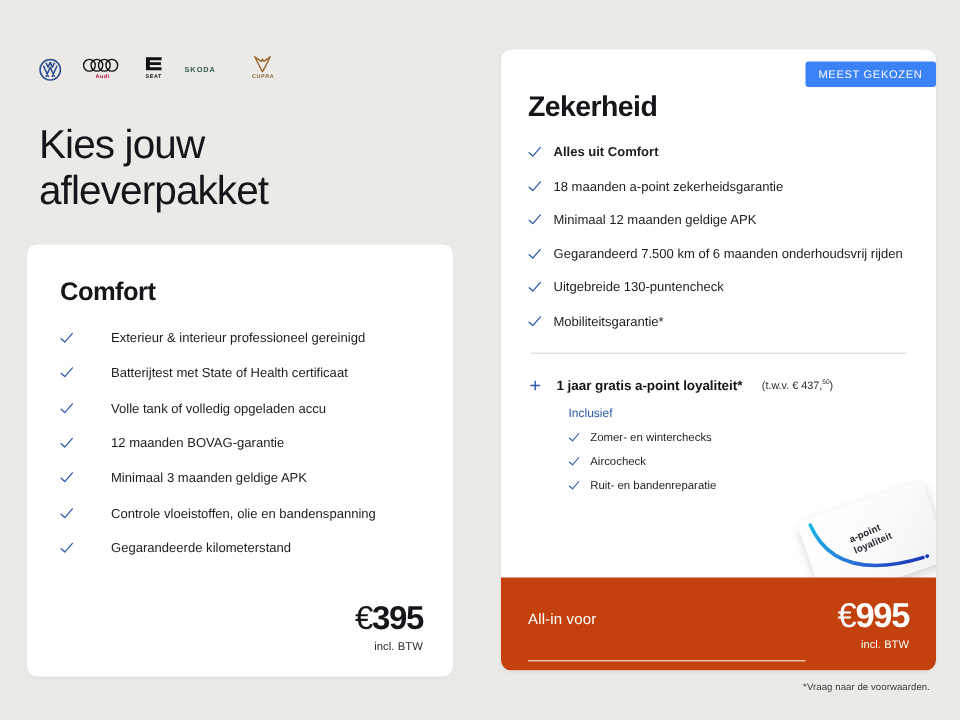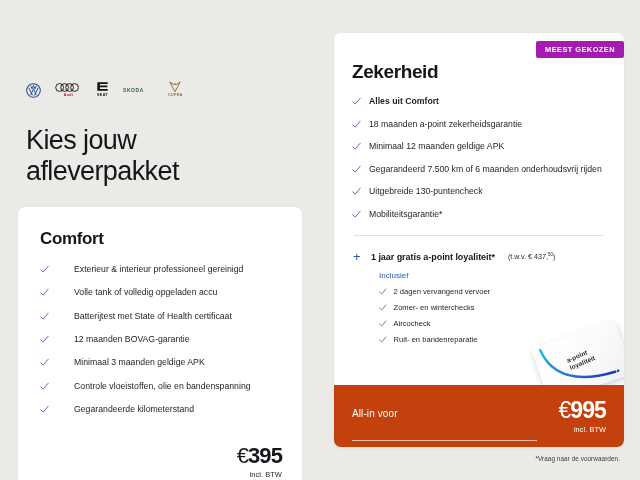--- a/index.html
+++ b/index.html
@@ -13,21 +13,21 @@
   .page {
     position: relative;
     width: 640px; height: 480px;
     background: #eceae7;
   }
 
   
   .left-col {
     position: absolute;
     left: 0; top: 0;
-    width: 320px; height: 338px; margin-top: 44px;
+    width: 320px; height: 338px;
   }
   .brand-bar {
     position: absolute;
     left: 26px; top: 32px;
     display: flex;
     align-items: flex-end;
     gap: 14px;
     height: 22px;
   }
   .logo { display: flex; flex-direction: column; align-items: center; justify-content: flex-end; }
@@ -117,24 +117,24 @@
     width: 290px; height: 414px;
     background: #ffffff;
     border-radius: 7px;
     box-shadow: 0 1px 3px rgba(0,0,0,.06);
     overflow: hidden;
   }
   .zeker-body { padding: 20px 18px 0 18px; position: relative; }
   .badge {
     position: absolute;
     right: 0px; top: 8px;
-    background: #a21caf;
+    background: #3b82f6;
     color: #ffffff;
     font-size: 7.4px;
-    font-weight: 700;
+    font-weight: 400;
     letter-spacing: .45px;
     padding: 4px 9px 4px 9px;
     border-radius: 2px;
     white-space: nowrap;
   }
   .zeker-title {
     font-size: 19px;
     font-weight: 700;
     letter-spacing: -0.4px;
     color: #15161a;
@@ -336,29 +336,29 @@
               </svg>
           </span>
           <span class="feat-txt">Exterieur &amp; interieur professioneel gereinigd</span>
         </li>
         <li class="feat">
           <span class="tick">
             <svg viewBox="0 0 12 12">
                 <path d="M1 6.4 L4.3 9.4 L11 1.6" fill="none" stroke="#2b5aab" stroke-width="1.1" stroke-linecap="round" stroke-linejoin="round"></path>
               </svg>
           </span>
+          <span class="feat-txt">Batterijtest met State of Health certificaat</span>
+        </li>
+        <li class="feat">
+          <span class="tick">
+            <svg viewBox="0 0 12 12">
+                <path d="M1 6.4 L4.3 9.4 L11 1.6" fill="none" stroke="#2b5aab" stroke-width="1.1" stroke-linecap="round" stroke-linejoin="round"></path>
+              </svg>
+          </span>
           <span class="feat-txt">Volle tank of volledig opgeladen accu</span>
-        </li>
-        <li class="feat">
-          <span class="tick">
-            <svg viewBox="0 0 12 12">
-                <path d="M1 6.4 L4.3 9.4 L11 1.6" fill="none" stroke="#2b5aab" stroke-width="1.1" stroke-linecap="round" stroke-linejoin="round"></path>
-              </svg>
-          </span>
-          <span class="feat-txt">Batterijtest met State of Health certificaat</span>
         </li>
         <li class="feat">
           <span class="tick">
             <svg viewBox="0 0 12 12">
                 <path d="M1 6.4 L4.3 9.4 L11 1.6" fill="none" stroke="#2b5aab" stroke-width="1.1" stroke-linecap="round" stroke-linejoin="round"></path>
               </svg>
           </span>
           <span class="feat-txt">12 maanden BOVAG-garantie</span>
         </li>
         <li class="feat">
@@ -457,28 +457,20 @@
 
       <div class="loyal-row">
         <span class="plus">+</span>
         <span class="loyal-main">1 jaar gratis a-point loyaliteit*</span>
         <span class="loyal-note"><span>(t.w.v. € 437,</span><sup>50</sup><span>)</span></span>
       </div>
 
       <div class="incl-wrap">
         <div class="incl-title">Inclusief</div>
 
-        <div class="incl-item">
-          <span class="tick-sm">
-            <svg viewBox="0 0 12 12">
-                <path d="M1 6.4 L4.3 9.4 L11 1.6" fill="none" stroke="#2b5aab" stroke-width="1.2" stroke-linecap="round" stroke-linejoin="round"></path>
-              </svg>
-          </span>
-          <span>2 dagen vervangend vervoer</span>
-        </div>
         <div class="incl-item">
           <span class="tick-sm">
             <svg viewBox="0 0 12 12">
                 <path d="M1 6.4 L4.3 9.4 L11 1.6" fill="none" stroke="#2b5aab" stroke-width="1.2" stroke-linecap="round" stroke-linejoin="round"></path>
               </svg>
           </span>
           <span>Zomer- en winterchecks</span>
         </div>
         <div class="incl-item">
           <span class="tick-sm">

